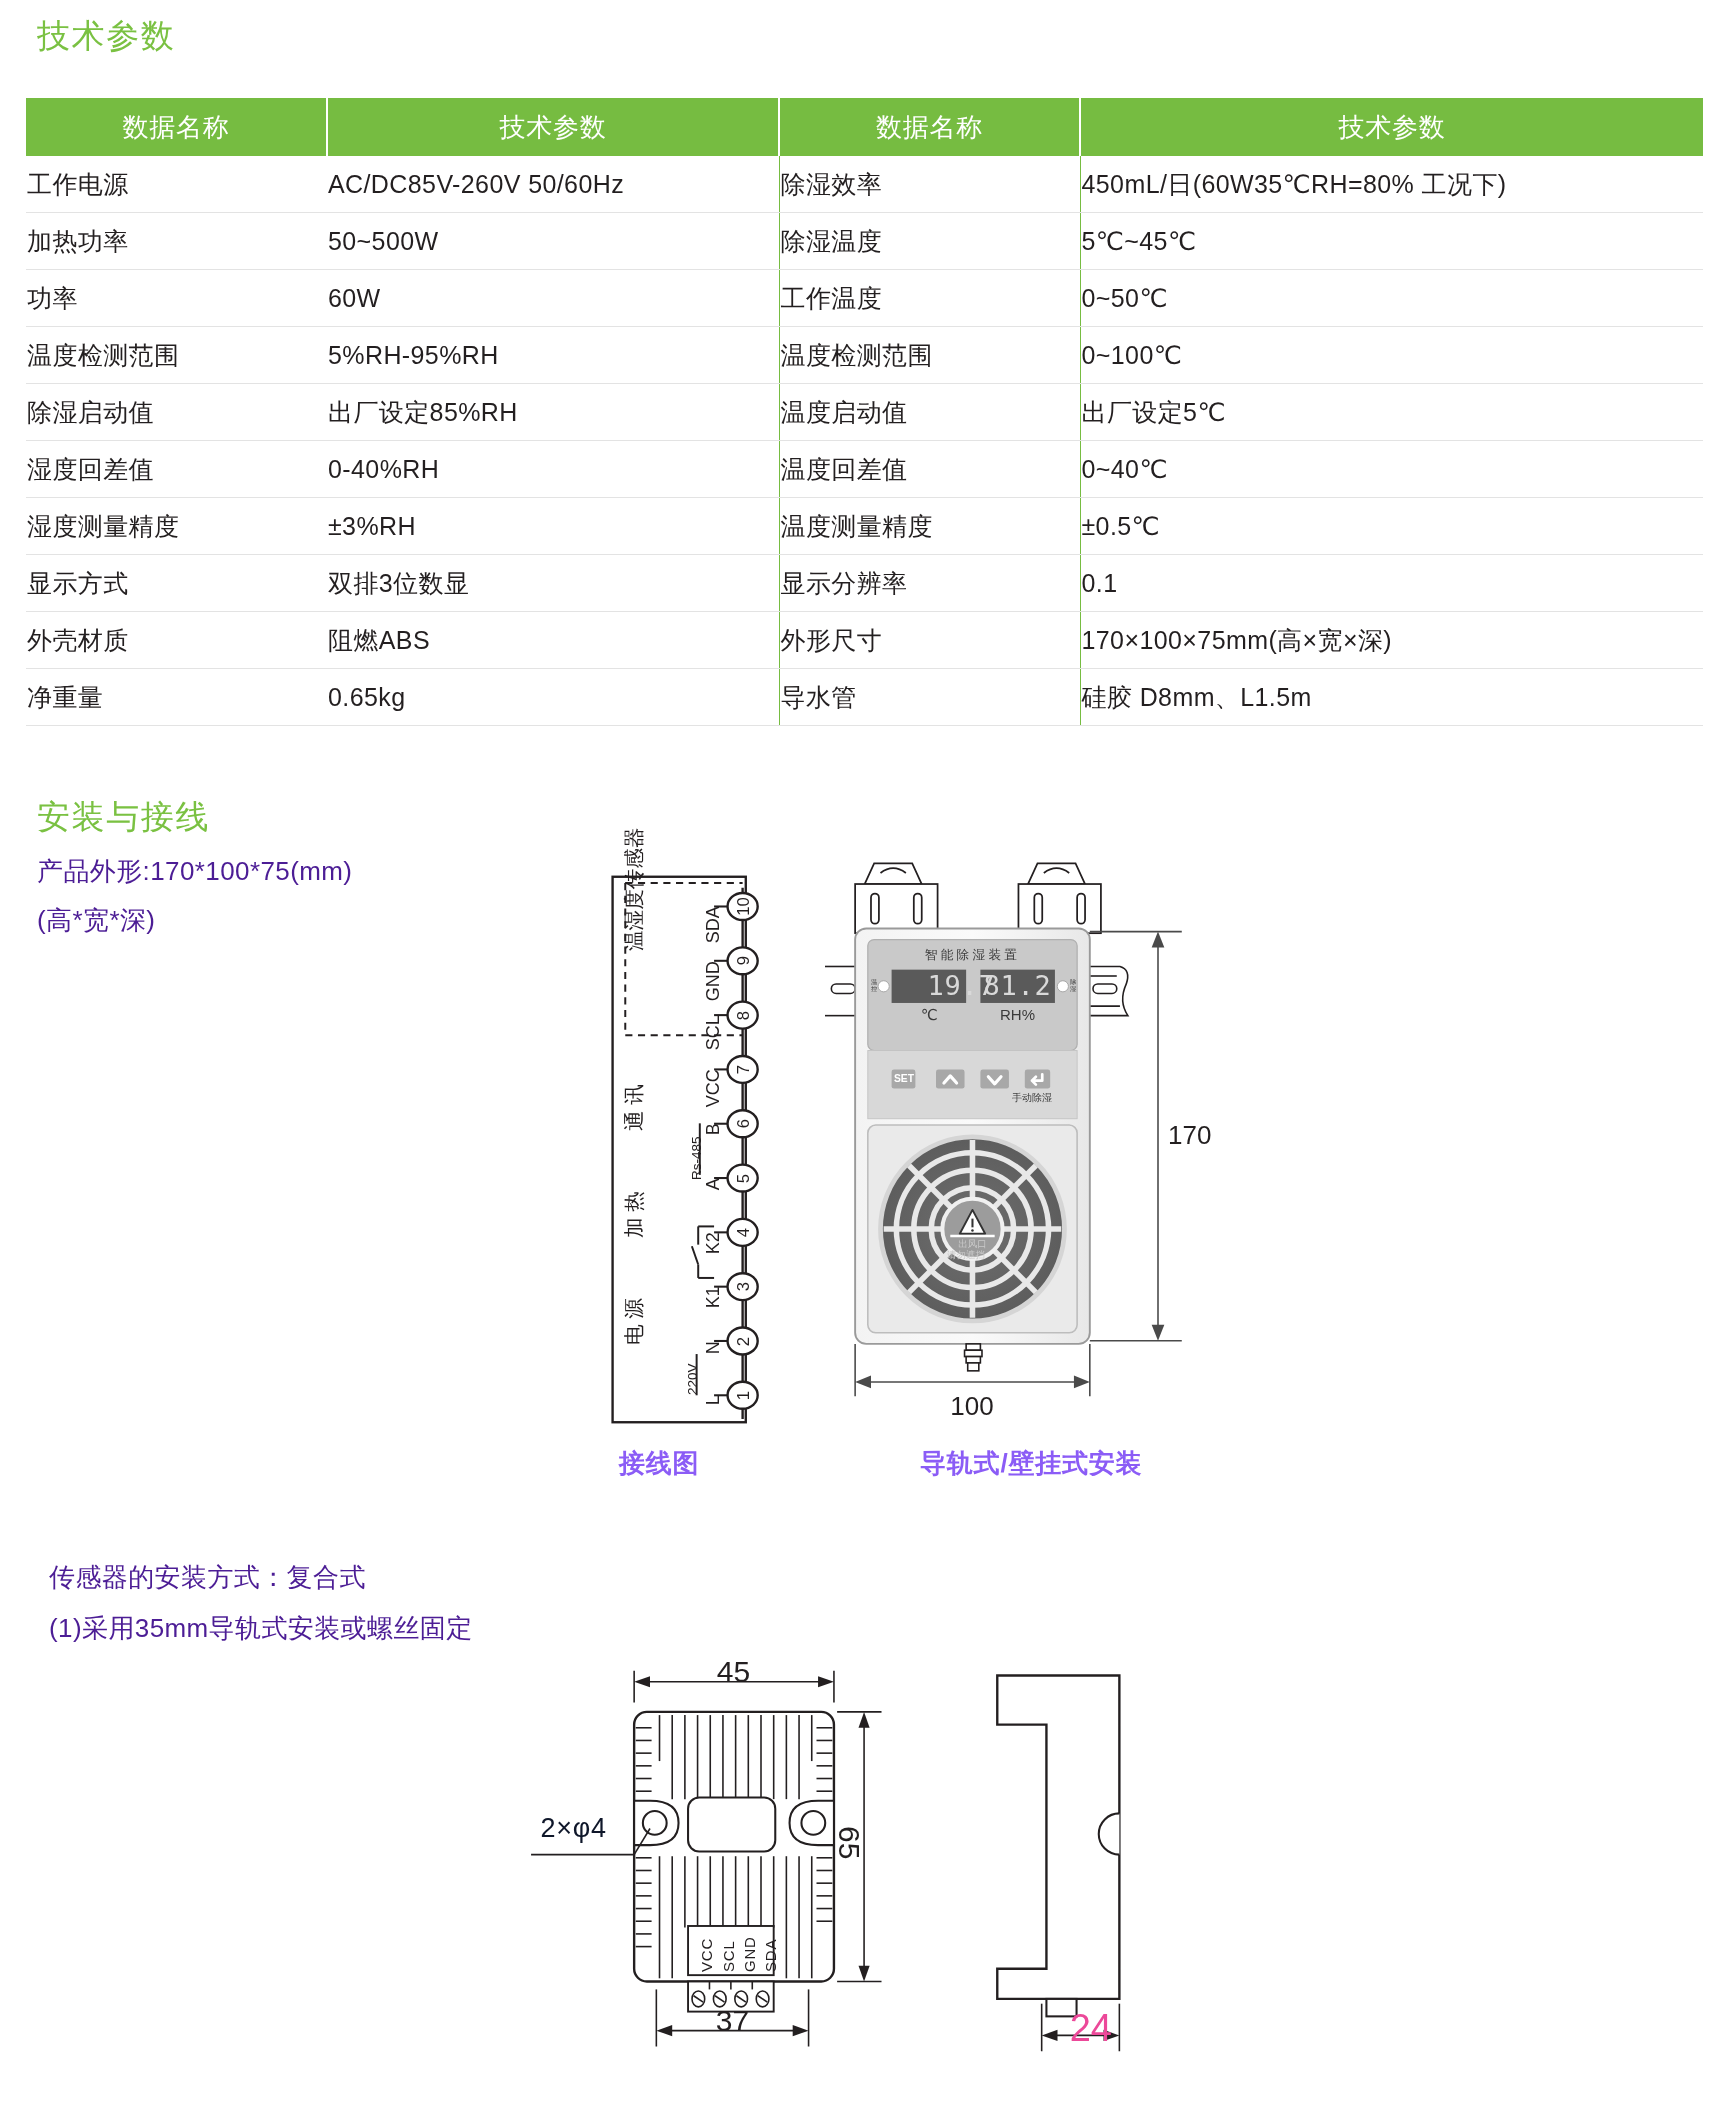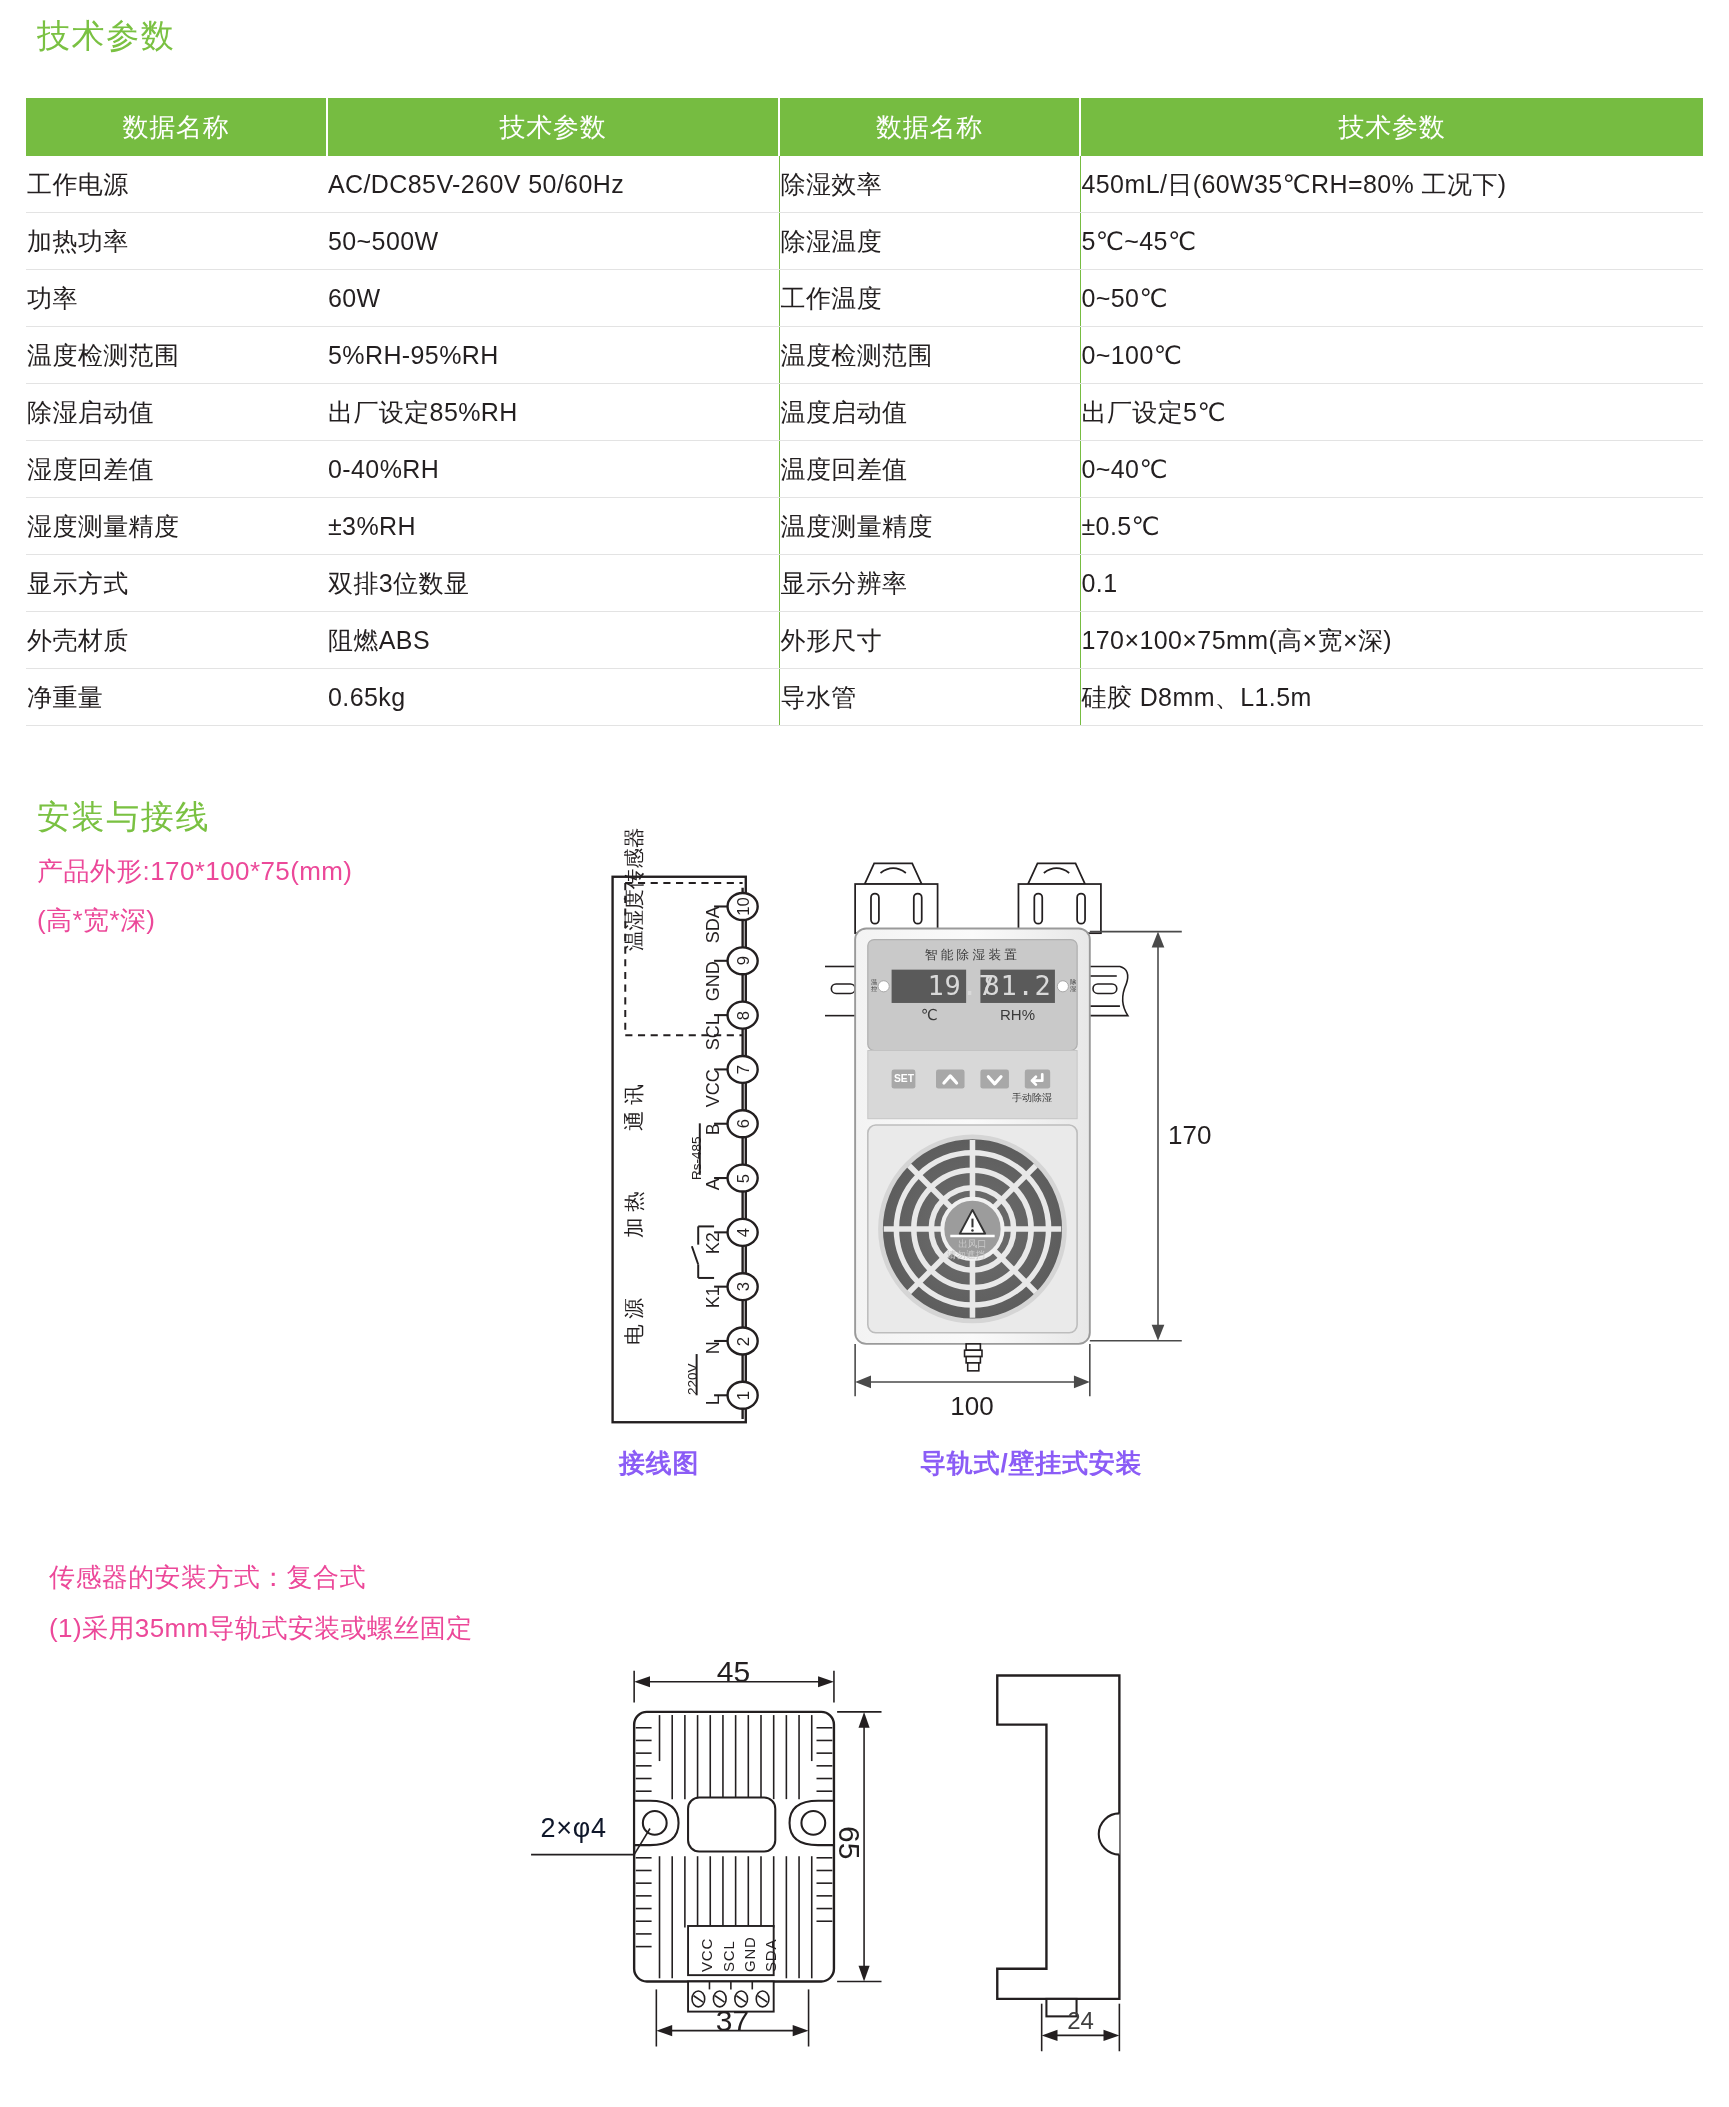--- a/index.html
+++ b/index.html
@@ -59,21 +59,21 @@
   }
   .col-n{width:301px;}
   .col-v{width:452px;}
   .col-n2{width:301px;}
   .col-v2{width:623px;}
 
   
   .body-text{
     font-size:26px;
     line-height:1.55;
-    color:#ec4899;
+    color:#4c1d95;
     letter-spacing:0.4px;
     text-align:center;
   }
   #prod-dim{position:absolute;left:37px;top:851px;}
   #prod-dim2{position:absolute;left:37px;top:900px;}
   #sensor-note1{position:absolute;left:49px;top:1557px;}
   #sensor-note2{position:absolute;left:49px;top:1608px;}
 
   
   .caption{
@@ -531,21 +531,21 @@
       </g>
       <path d="M654 476 L674 469 L674 483 Z" fill="#231f20"></path>
       <path d="M752 476 L732 469 L732 483 Z" fill="#231f20"></path>
     </svg>
 
     <div style="position:absolute;left:0;top:0;width:698px;height:444px;">
       <div style="position:absolute;left:179px;top:-3.2px;width:63px;text-align:center;font-size:30px;color:#231f20;">45</div>
       <div style="position:absolute;left:343px;top:168px;font-size:30px;color:#231f20;transform:rotate(90deg);transform-origin:left top;">65</div>
       <div style="position:absolute;left:178px;top:346px;width:63px;text-align:center;font-size:30px;color:#231f20;">37</div>
       <div style="position:absolute;left:17.4px;top:155px;font-size:27px;color:#0f172a;letter-spacing:0.8px;">2×φ4</div>
-      <div style="position:absolute;left:526px;top:349px;width:63px;text-align:center;font-size:24px;color:#404040;">24</div>
+      <div style="position:absolute;left:526px;top:349px;width:63px;text-align:right;font-size:38px;color:#ec4899;">24</div>
       <div id="sensor-pins" style="position:absolute;left:165px;top:268px;width:86px;height:49px;">
           <div style="position: absolute; left: 11px; top: 46px; width: 44px; font-size: 15px; line-height: 16px; color: rgb(35, 31, 32); white-space: nowrap; transform: rotate(-90deg); transform-origin: 0px 0px; letter-spacing: 0.8px;">VCC</div>
           <div style="position: absolute; left: 33px; top: 46px; width: 44px; font-size: 15px; line-height: 16px; color: rgb(35, 31, 32); white-space: nowrap; transform: rotate(-90deg); transform-origin: 0px 0px; letter-spacing: 0.8px;">SCL</div>
           <div style="position: absolute; left: 54px; top: 46px; width: 44px; font-size: 15px; line-height: 16px; color: rgb(35, 31, 32); white-space: nowrap; transform: rotate(-90deg); transform-origin: 0px 0px; letter-spacing: 0.8px;">GND</div>
           <div style="position: absolute; left: 75px; top: 46px; width: 44px; font-size: 15px; line-height: 16px; color: rgb(35, 31, 32); white-space: nowrap; transform: rotate(-90deg); transform-origin: 0px 0px; letter-spacing: 0.8px;">SDA</div>
         </div>
     </div>
   </div>
 
 </div>

